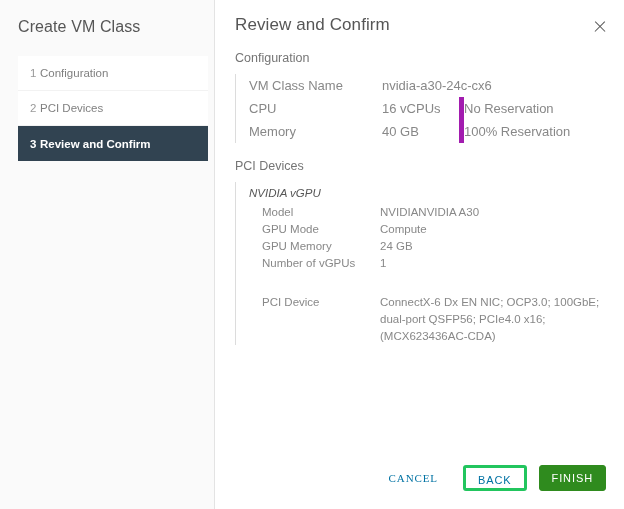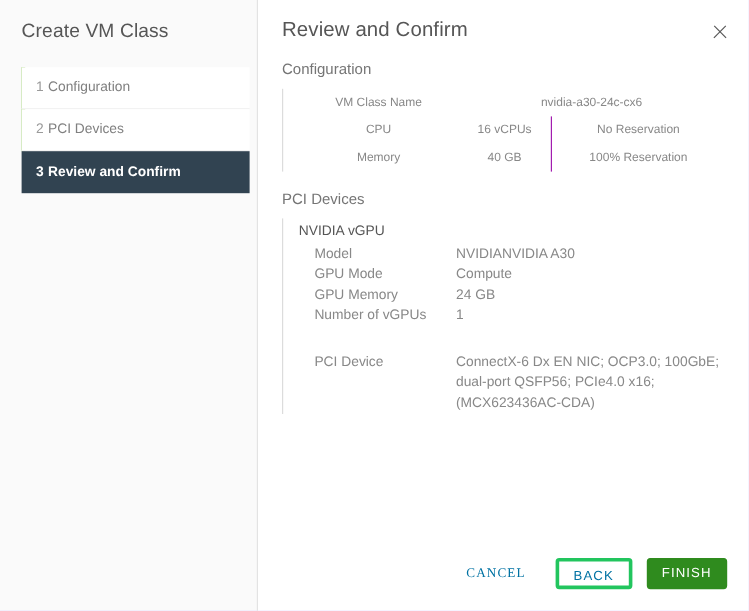--- a/index.html
+++ b/index.html
@@ -139,42 +139,42 @@
   .section-body {
     border-left: 1px solid #dcdcdc;
     padding-left: 13px;
   }
 
   table.kv {
     border-collapse: collapse;
     width: 100%;
   }
   table.kv td {
-    font-size: 10px;
+    font-size: 13px;
     color: #888888;
     padding: 0;
     height: 23px;
     vertical-align: middle;
     white-space: nowrap;
-    text-align: center;
   }
   td.k { width: 133px; }
   td.v1 { width: 77px; }
   td.v2 {
-    border-left: 1px solid #a21caf;
+    border-left: 5px solid #a21caf;
     padding-left: 10px;
   }
   td.v-wide { }
 
   
   .group-title {
     font-size: 11.5px;
     color: #565656;
     height: 22px;
     line-height: 22px;
+    font-style: italic;
   }
   .group {
     margin-bottom: 0;
   }
   .group + .group { margin-top: 22px; }
   table.kv-nested {
     border-collapse: collapse;
     width: 100%;
     margin-left: 13px;
   }

